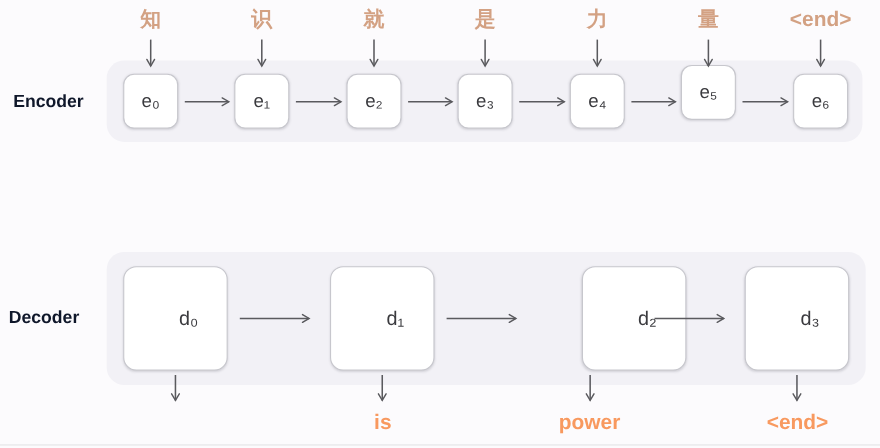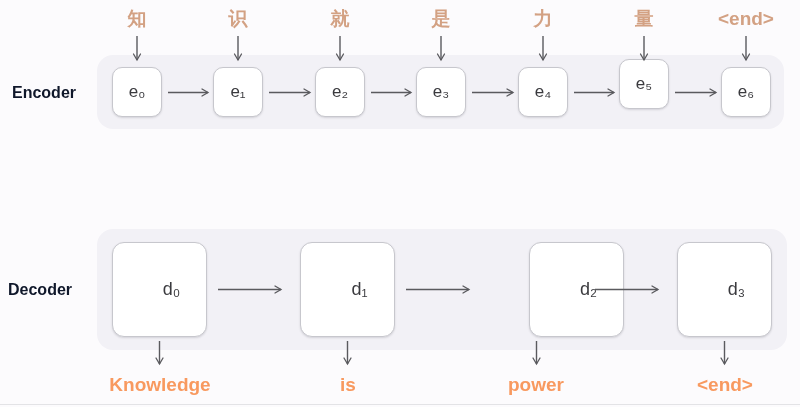--- a/index.html
+++ b/index.html
@@ -102,21 +102,20 @@
   <div class="abs cell enc-cell" style="left:721px; top:67px;">e₆</div>
 
   <div class="abs section-label" style="left:8px; top:280px;">Decoder</div>
   <div class="abs container" style="left:97px; top:229px; width:690px; height:121px;"></div>
 
   <div class="abs cell dec-cell" style="left:112px; top:242px;">d₀</div>
   <div class="abs cell dec-cell" style="left:300px; top:242px;">d₁</div>
   <div class="abs cell dec-cell" style="left:489px; top:242px;margin-left:40px;">d₂</div>
   <div class="abs cell dec-cell" style="left:677px; top:242px;">d₃</div>
 
-  <div class="abs out-token" style="left:85px;  top:373px;">Knowledge</div>
   <div class="abs out-token" style="left:273px; top:373px;">is</div>
   <div class="abs out-token" style="left:461px; top:373px;">power</div>
   <div class="abs out-token" style="left:650px; top:373px;">&lt;end&gt;</div>
 
   <svg class="arrows-layer" width="800" height="407">
     <defs>
       <marker id="ah" viewBox="0 0 10 10" refX="8" refY="5" markerWidth="10" markerHeight="10" orient="auto" markerUnits="userSpaceOnUse">
         <path d="M2 1.5 L8 5 L2 8.5" fill="none" stroke="#5a5a5e" stroke-width="1.3" stroke-linecap="round"></path>
       </marker>
     </defs>

